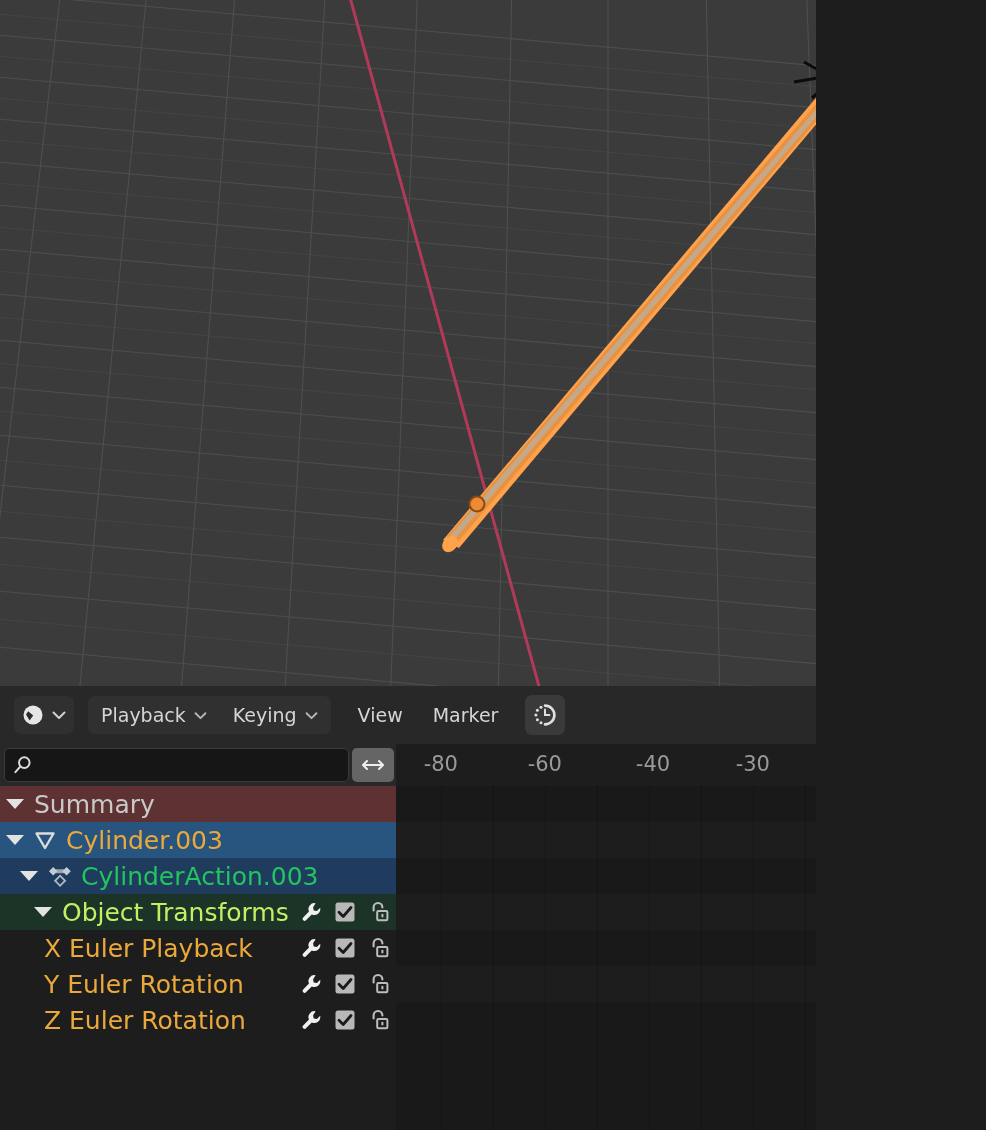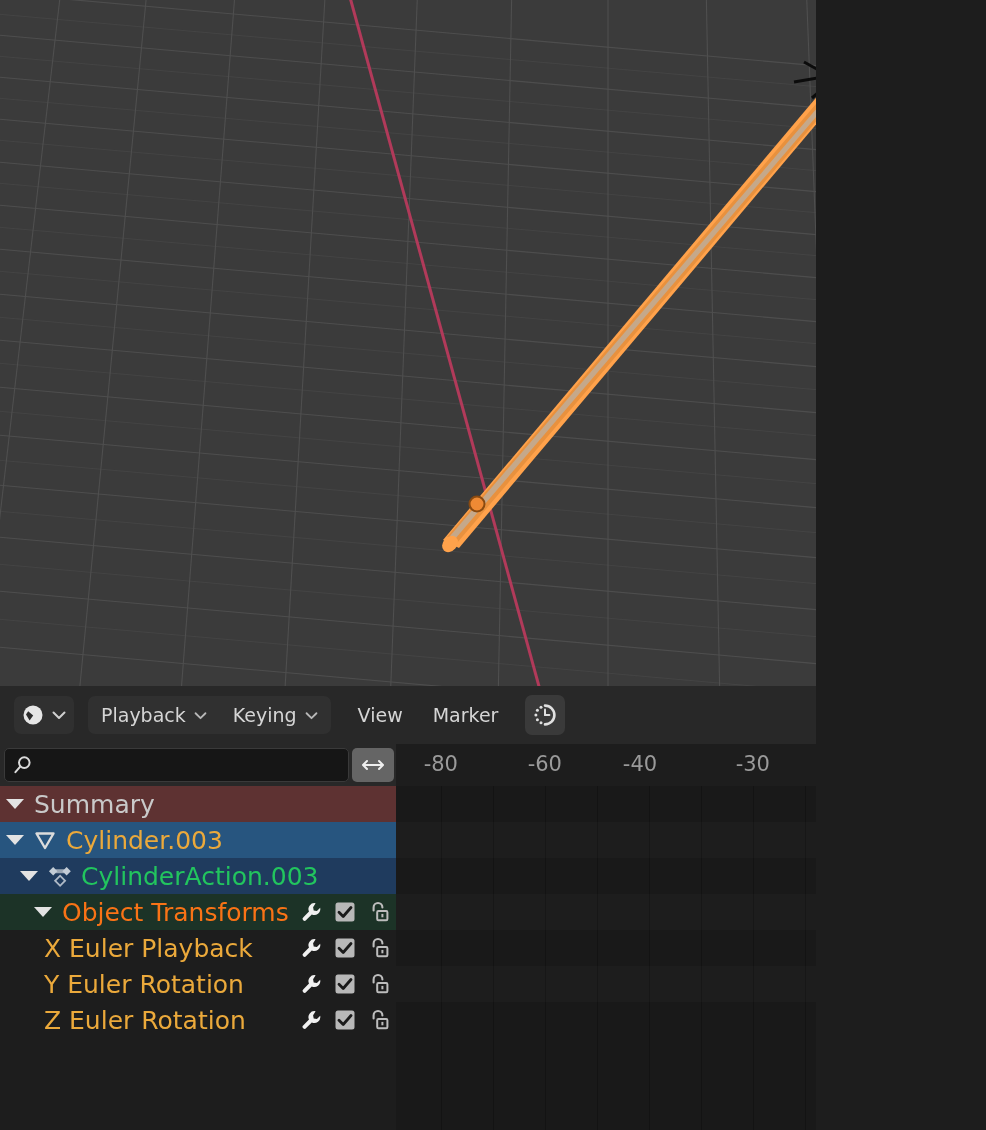--- a/index.html
+++ b/index.html
@@ -58,21 +58,21 @@
   .chan-icons{position:absolute;right:6px;top:0;height:36px;display:flex;
               align-items:center;gap:10px;}
 
   .r-summary{background:#5e3232;}
   .r-summary .chan-label{color:#c9c9c9;}
   .r-object{background:#27557f;}
   .r-object .chan-label{color:#eba93b;}
   .r-action{background:#1f3b5e;}
   .r-action .chan-label{color:#22c55e;}
   .r-group{background:#1c3327;}
-  .r-group .chan-label{color:#f97316;}
+  .r-group .chan-label{color:#bef264;}
   .r-fcurve{background:#1d1d1d;}
   .r-fcurve .chan-label{color:#eba93b;}
 
   
   #ruler{position:absolute;left:396px;top:58px;width:590px;height:42px;
          background:#1d1d1d;overflow:hidden;}
   .tick{position:absolute;top:8px;color:#9a9a9a;font-size:21px;
         transform:translateX(-50%);white-space:nowrap;}
   #playhead-chip{position:absolute;top:4px;height:34px;border-radius:7px;
                  background:#4772b3;border:1px solid #6f97d0;color:#fff;font-size:21px;
@@ -406,21 +406,21 @@
             </span>
           </span>
         </div>
 
       </div>
     </div>
 
     <div id="ruler">
         <div class="tick" style="left: 44.8px;">-80</div>
         <div class="tick" style="left: 148.8px;">-60</div>
-        <div class="tick" style="left: 244px;">-40</div>
+        <div class="tick" style="left: 257px;">-40</div>
         <div class="tick" style="left: 356.8px;">-30</div>
         <div class="tick" style="left: 564.8px;">40</div>
         <div id="playhead-chip" style="left: 466px;">1</div>
         <div class="playline-top" style="left: 464px; top: 36px; height: 6px;"></div>
       </div>
 
     <div id="keyarea">
         <div class="past" style="width: 466px;"></div>
         <div class="future" style="left: 466px; width: 124px;"></div>
         <div class="vgrid" style="left: 44.8px;"></div>

